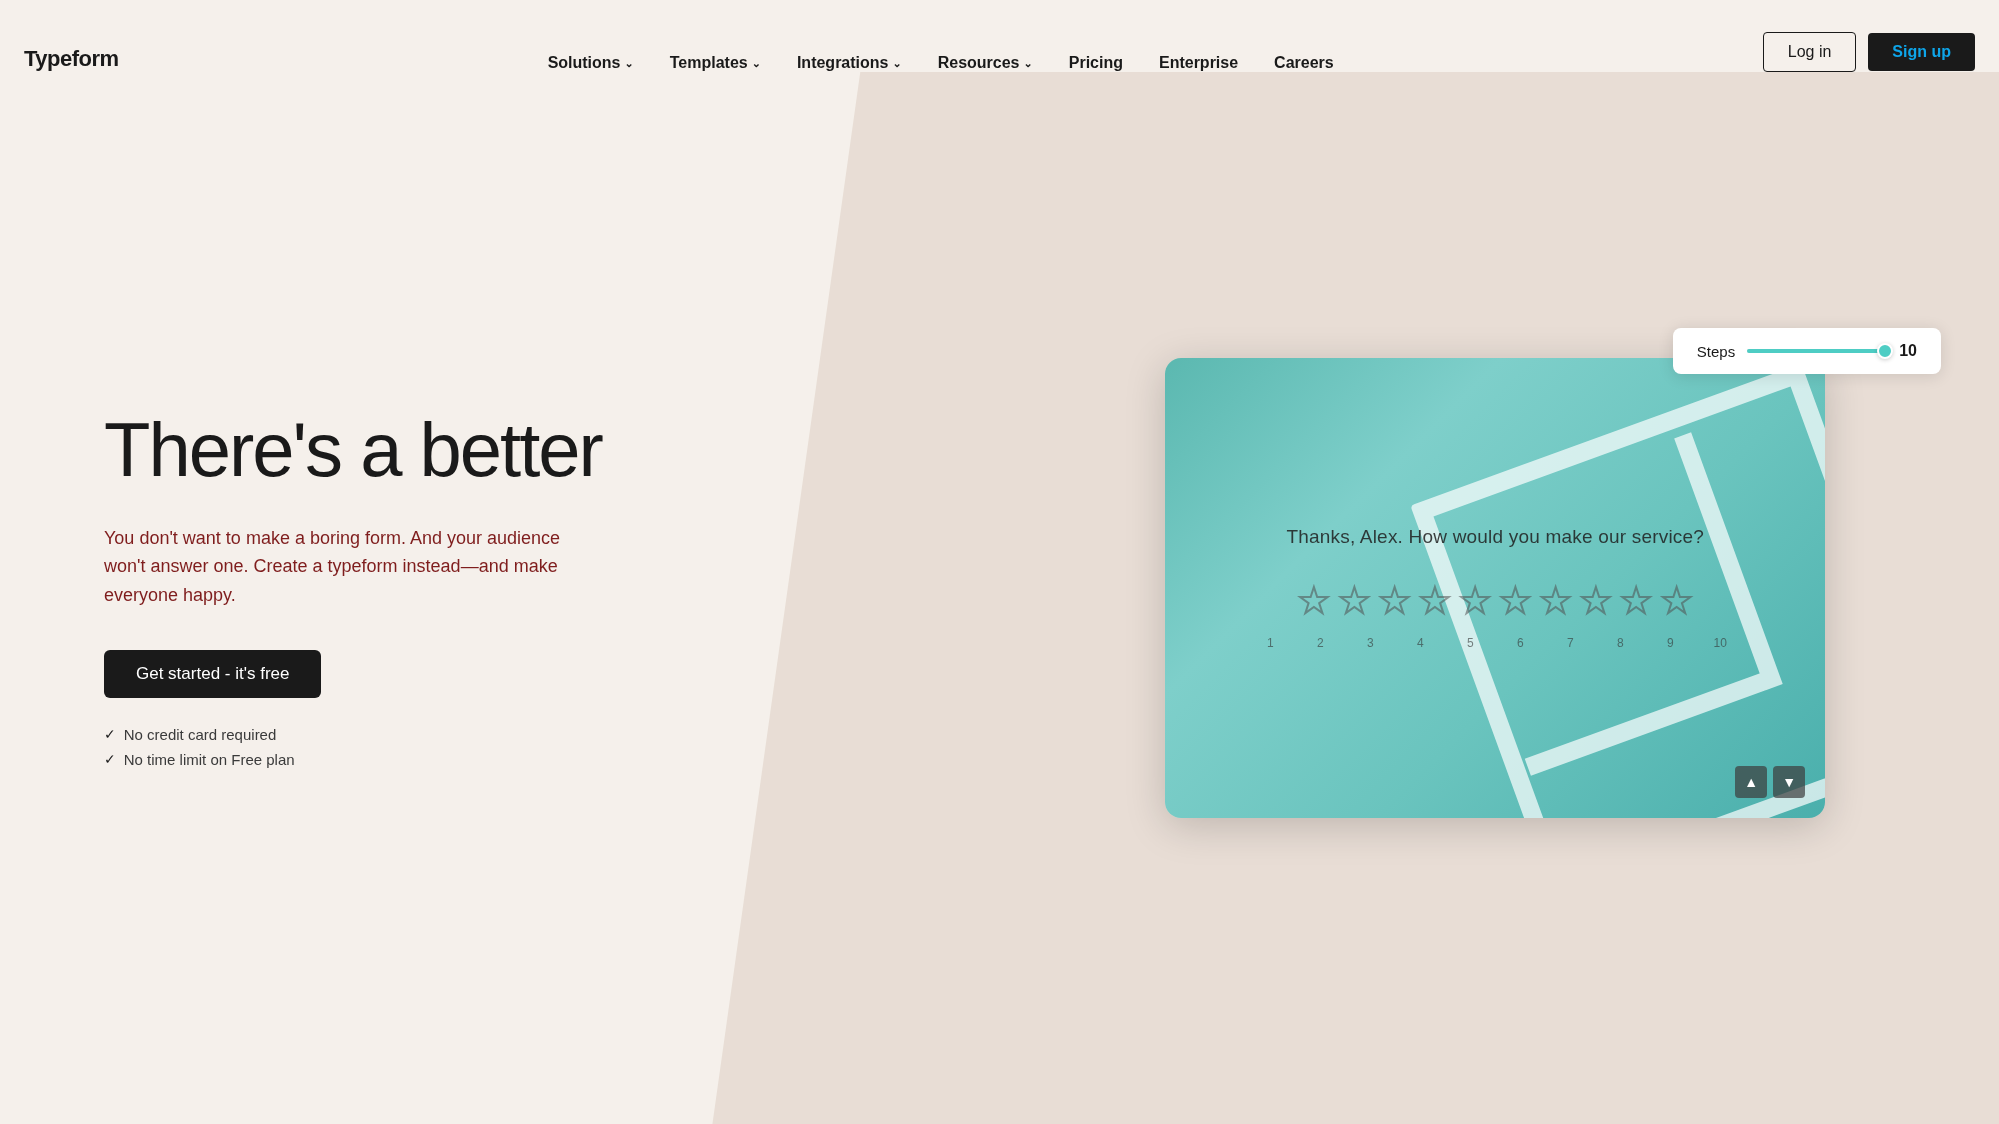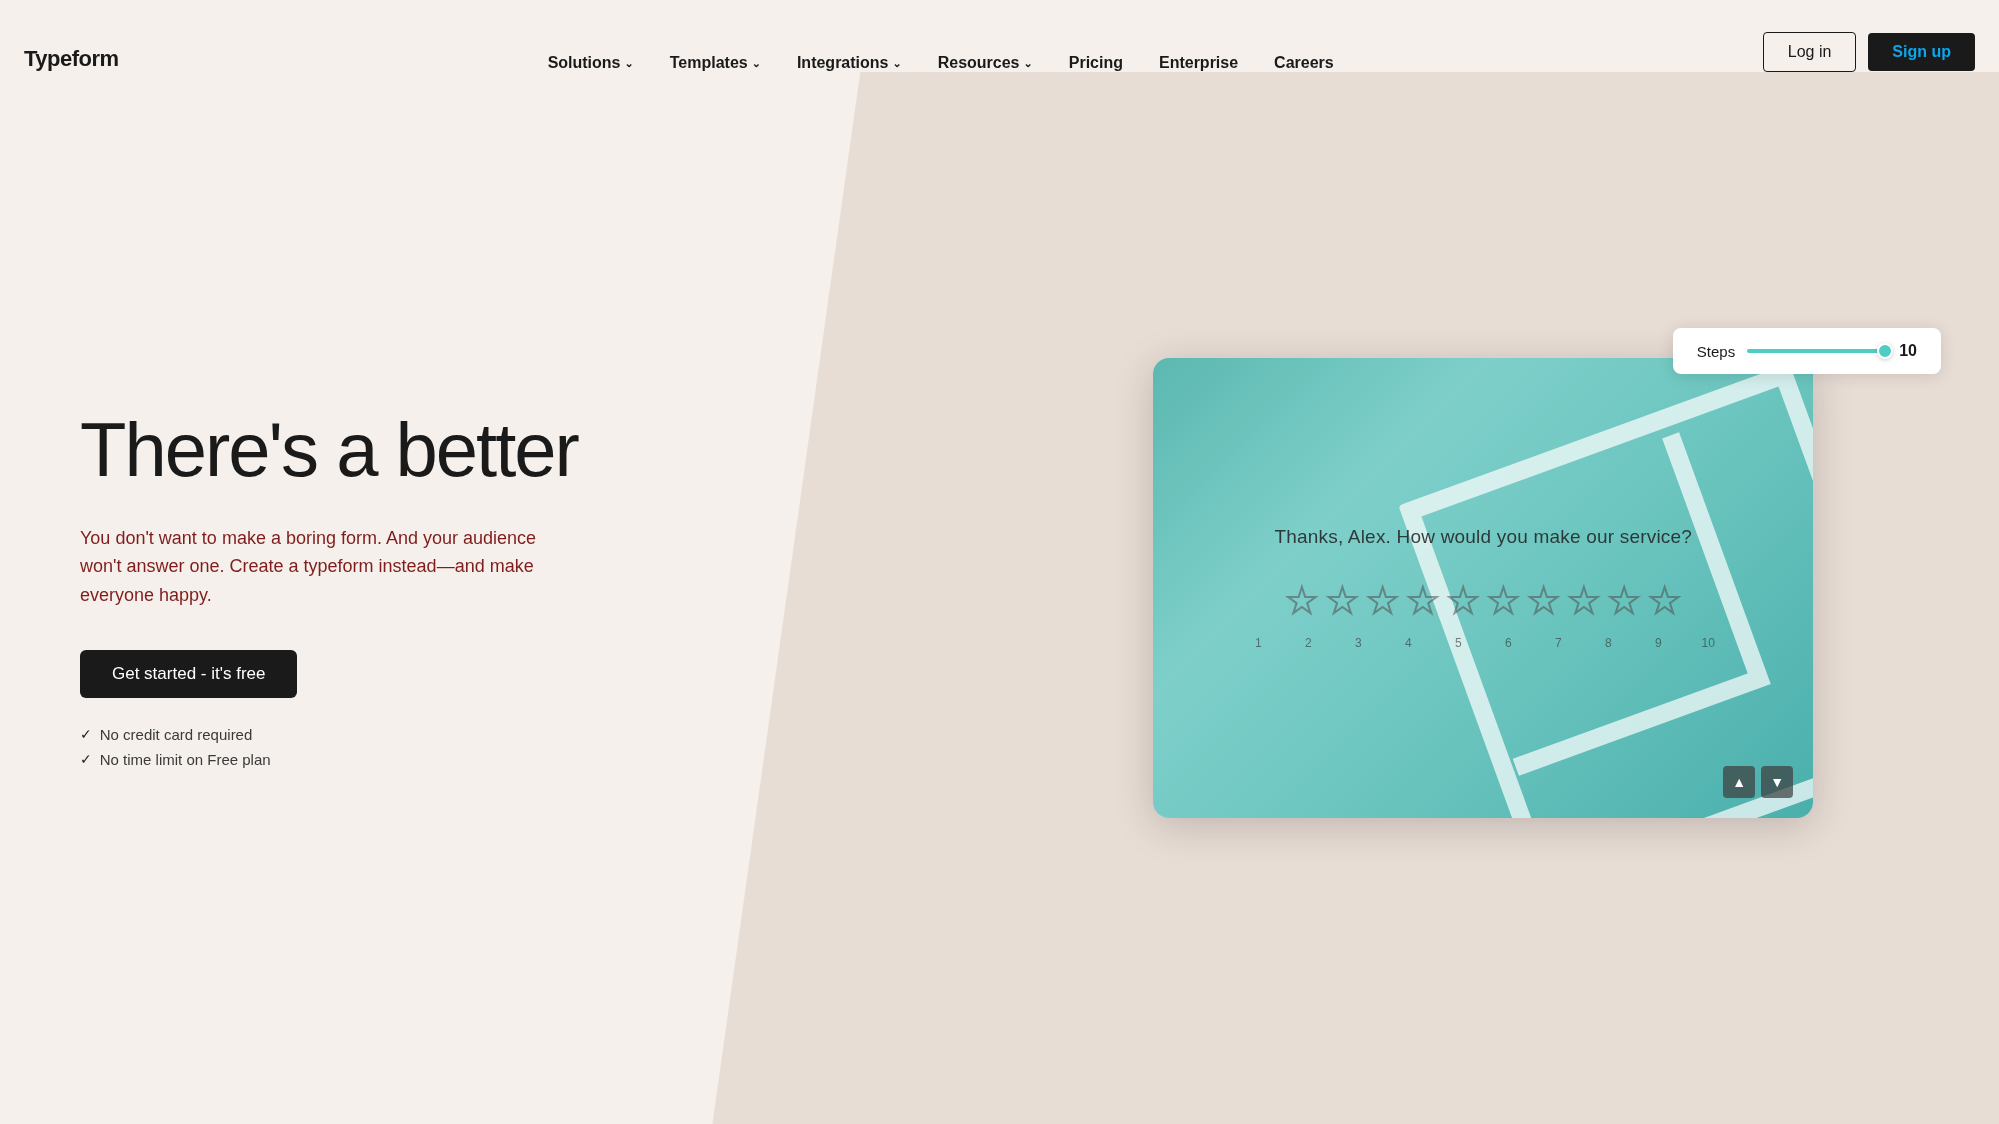--- a/index.html
+++ b/index.html
@@ -94,20 +94,21 @@
       background: #e8ddd5;
       transform: skewX(-8deg);
       z-index: 0;
       border-radius: 0 0 0 40px;
     }
 
     .hero-left {
       flex: 0 0 50%;
       position: relative;
       z-index: 2;
+      margin-left: 24px;
     }
     .hero-heading {
       font-size: 76px;
       font-weight: 300;
       line-height: 1.1;
       color: #1a1a1a;
       letter-spacing: -2px;
       margin-bottom: 32px;
       max-width: 540px;
     }

